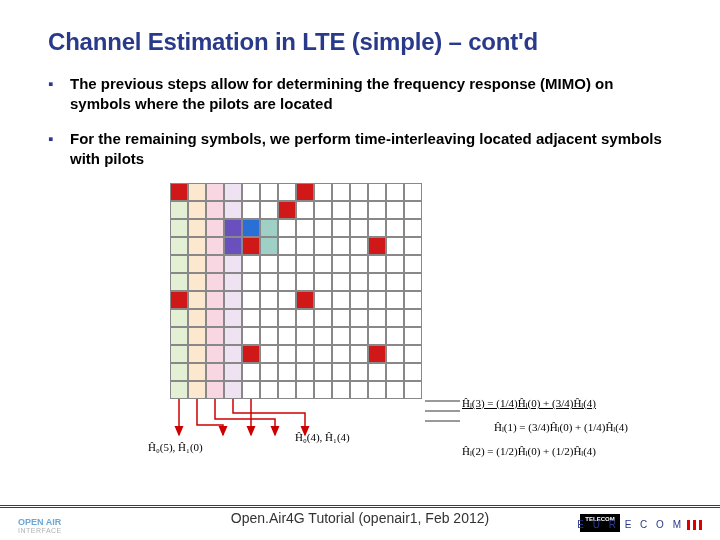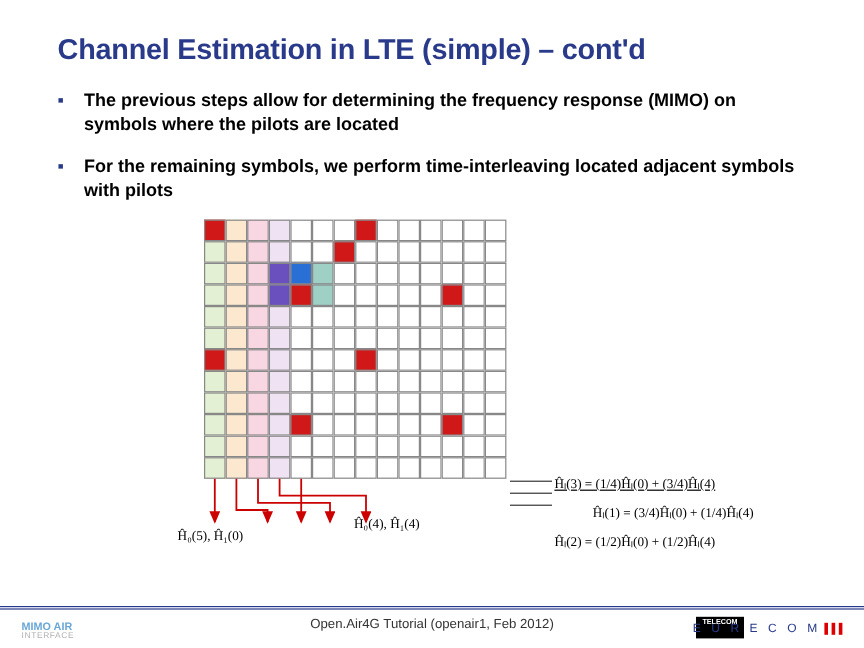--- a/index.html
+++ b/index.html
@@ -8,21 +8,21 @@
   .title { color: #2a3a8a; font-size: 24px; font-weight: bold; margin-bottom: 18px; letter-spacing: -0.2px; }
   .bullets { list-style: none; }
   .bullets li { position: relative; padding-left: 22px; font-size: 15px; font-weight: bold; color: #000; line-height: 1.35; margin-bottom: 14px; }
   .bullets li::before { content: "▪"; position: absolute; left: 0; top: 0; color: #2a3a8a; font-size: 15px; }
   .figure { position: relative; width: 460px; height: 300px; margin: 0 auto; }
   .grid { position: absolute; left: 40px; top: 0; display: grid; grid-template-columns: repeat(14, 18px); grid-template-rows: repeat(12, 18px); }
   .cell { border: 1px solid #888; background: #fff; }
   .arrows-svg { position: absolute; left: 0; top: 0; }
   .formula { position: absolute; font-family: "Times New Roman", serif; font-size: 11px; white-space: nowrap; }
   .footer-line { position: absolute; bottom: 32px; left: 0; width: 100%; height: 3px; border-top: 1px solid #2a3a8a; border-bottom: 1px solid #2a3a8a; }
-  .footer-text { position: absolute; bottom: 14px; width: 100%; text-align: center; font-size: 11px; color: #333; }
+  .footer-text { position: absolute; bottom: 14px; width: 100%; text-align: center; font-size: 14px; color: #333; }
   .logo { position: absolute; bottom: 6px; font-size: 9px; font-weight: bold; }
   .logo-left { left: 18px; color: #6aa7d6; }
   .logo-left .sub { color: #b0b0b0; font-size: 7px; display: block; font-weight: normal; letter-spacing: 0.5px; }
   .logo-t { right: 100px; bottom: 8px; width: 40px; height: 18px; background: #000; color: #fff; font-size: 6px; text-align: center; padding-top: 2px; }
   .logo-e { position: absolute; right: 18px; bottom: 10px; color: #2a3a8a; font-size: 10px; letter-spacing: 3px; }
   .logo-e .bar { display: inline-block; width: 3px; height: 10px; background: #d00; margin-left: 3px; vertical-align: middle; }
 </style>
 </head>
 <body>
 
@@ -227,19 +227,19 @@
     <div class="formula" style="left:130px; top:248px;margin-left:35px;">Ĥ₀(4), Ĥ₁(4)</div>
     <div class="formula" style="left:332px; top:212px;text-decoration:underline;">Ĥₗ(3) = (1/4)Ĥₗ(0) + (3/4)Ĥₗ(4)</div>
     <div class="formula" style="left:332px; top:224px;margin-top:36px;">Ĥₗ(2) = (1/2)Ĥₗ(0) + (1/2)Ĥₗ(4)</div>
     <div class="formula" style="left:332px; top:236px;margin-left:32px;">Ĥₗ(1) = (3/4)Ĥₗ(0) + (1/4)Ĥₗ(4)</div>
   </div>
 </div>
 
 <div class="footer-line"></div>
 <div class="footer-text">Open.Air4G Tutorial (openair1, Feb 2012)</div>
 <div class="logo logo-left">
-  <span>MIMO AIR</span>
+  <span>OPEN AIR</span>
   <span class="sub">INTERFACE</span>
 </div>
 <div class="logo logo-t">TELECOM</div>
 <div class="logo-e">
   <span>E U R E C O M</span><span class="bar"></span><span class="bar"></span><span class="bar"></span>
 </div>
 
 </body></html>

